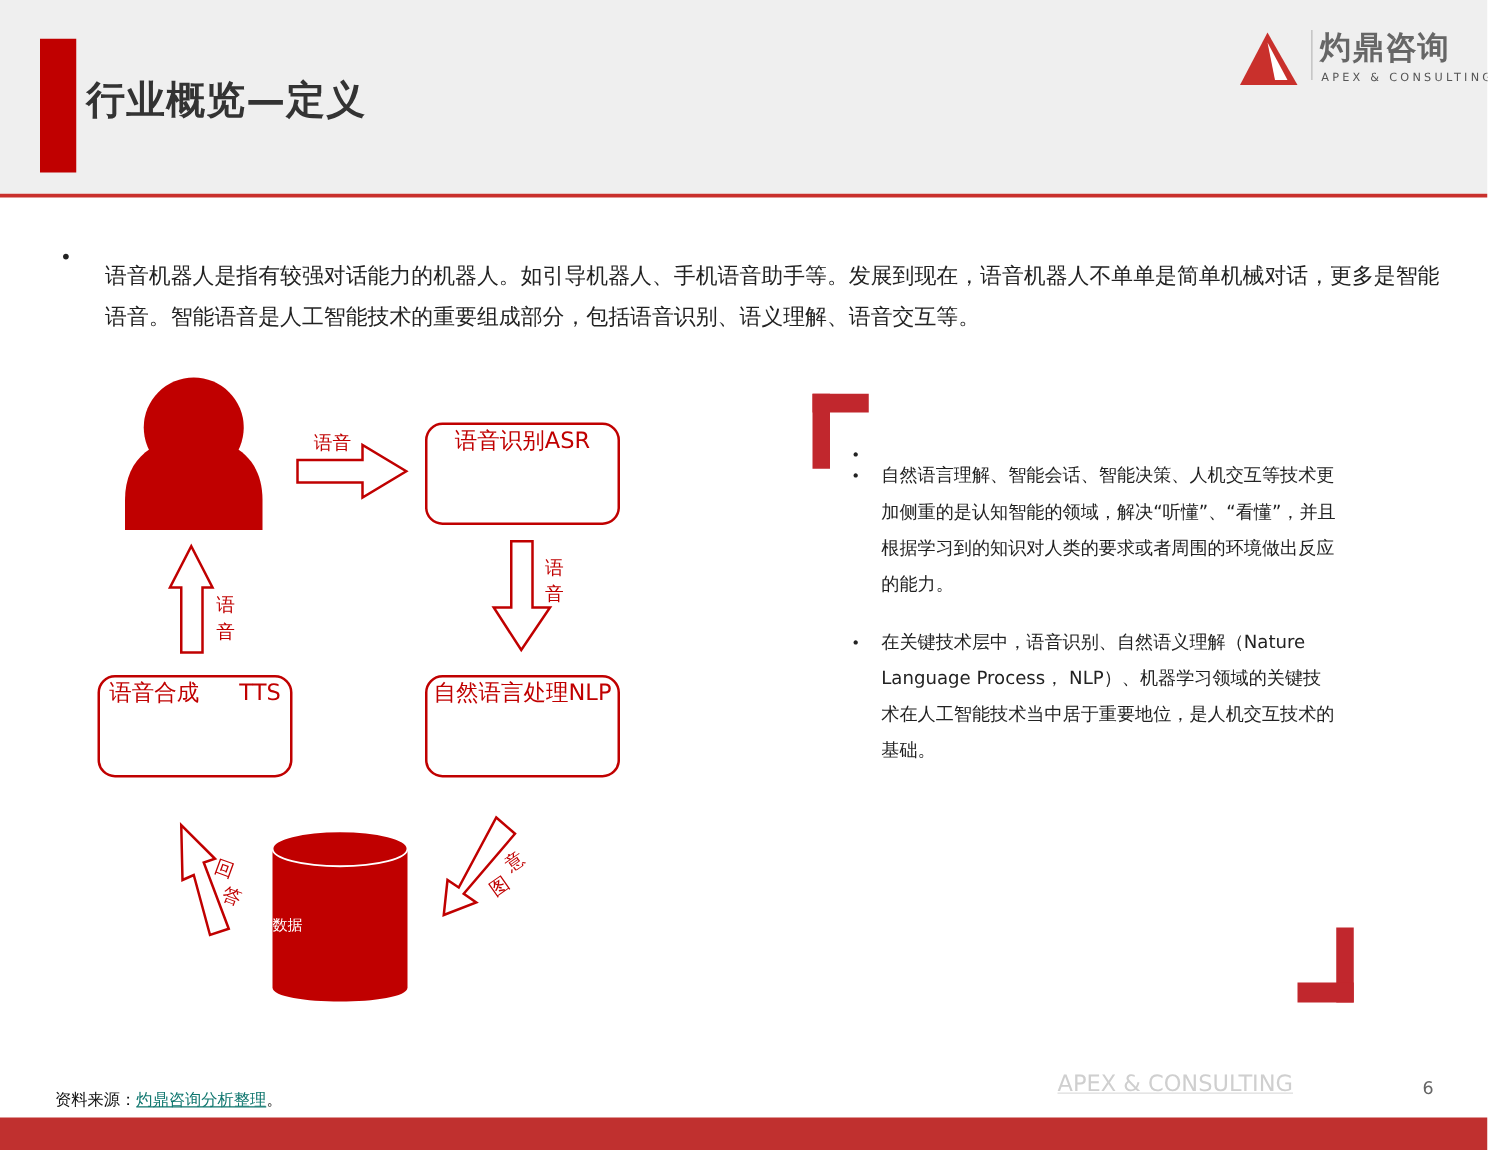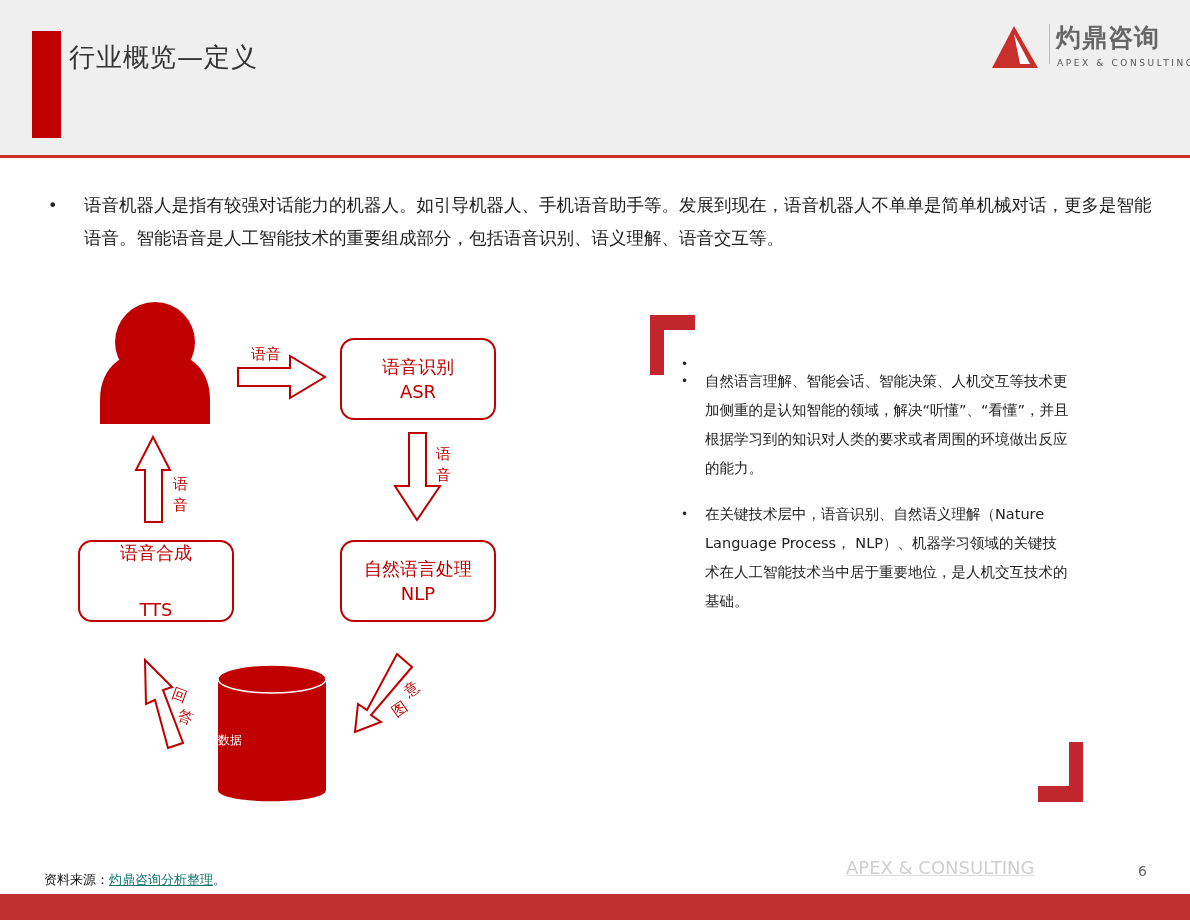--- a/index.html
+++ b/index.html
@@ -2,33 +2,33 @@
 <html><head>
 <meta charset="utf-8">
 <style>
   * { box-sizing: border-box; margin: 0; padding: 0; }
   html, body { width: 1190px; height: 920px; overflow: hidden; background: #ffffff; }
   body { position: relative; font-family: "DejaVu Sans", "Liberation Sans", sans-serif; color: #222; }
 
   .header { position: absolute; left: 0; top: 0; width: 1190px; height: 155px; background: #efefef; }
   .header-rule { position: absolute; left: 0; top: 155px; width: 1190px; height: 3px; background: #c9302c; }
   .title-bar { position: absolute; left: 32px; top: 31px; width: 29px; height: 107px; background: #c00000; }
-  .page-title { position: absolute; left: 69px; top: 40px; font-size: 26px; font-weight: normal; color: #333333; letter-spacing: 1px; }
+  .page-title { position: absolute; left: 69px; top: 59px; font-size: 31px; font-weight: bold; color: #333333; letter-spacing: 1px; }
 
   .logo { position: absolute; left: 990px; top: 22px; width: 190px; height: 50px; }
   .logo-divider { position: absolute; left: 59px; top: 2px; width: 1px; height: 40px; background: #bbb; }
   .logo-cn { position: absolute; left: 66px; top: -1px; font-size: 25px; font-weight: bold; color: #666; letter-spacing: 1px; }
   .logo-en { position: absolute; left: 67px; top: 36px; font-size: 9px; color: #555; letter-spacing: 2.6px; white-space: nowrap; }
 
   .intro { position: absolute; left: 48px; top: 189px; width: 1110px; font-size: 17.5px; line-height: 33px; color: #222; }
   .intro-bullet { position: absolute; left: 0; top: 0; font-size: 16px; }
-  .intro-text { margin-left: 36px; }
+  .intro-text { margin-left: 36px; margin-top: 16px; }
 
   .diagram { position: absolute; left: 0; top: 290px; width: 620px; height: 540px; }
-  .box { position: absolute; border: 2px solid #c00000; border-radius: 14px; background: #fff; color: #c00000; text-align: center; font-size: 18px; line-height: 25px; display: flex; flex-direction: column; justify-content: center; }
+  .box { position: absolute; border: 2px solid #c00000; border-radius: 14px; background: #fff; color: #c00000; text-align: center; font-size: 18px; line-height: 25px; display: flex; flex-direction: row; justify-content: center; }
   .arrow-label { position: absolute; color: #c00000; font-size: 15px; line-height: 18px; }
   .db-label { position: absolute; left: 218px; top: 442px; width: 108px; color: #fff; font-size: 12px; }
 
   .bracket { position: absolute; background: #c1272d; }
 
   .points { position: absolute; left: 680px; top: 350px; width: 390px; font-size: 14.5px; line-height: 29px; color: #222; }
   .point { position: relative; padding-left: 25px; margin-bottom: 17px; }
   .point-bullet { position: absolute; left: 1px; top: 0; font-size: 12px; }
 
   .source { position: absolute; left: 44px; top: 871px; font-size: 13px; color: #111; }

